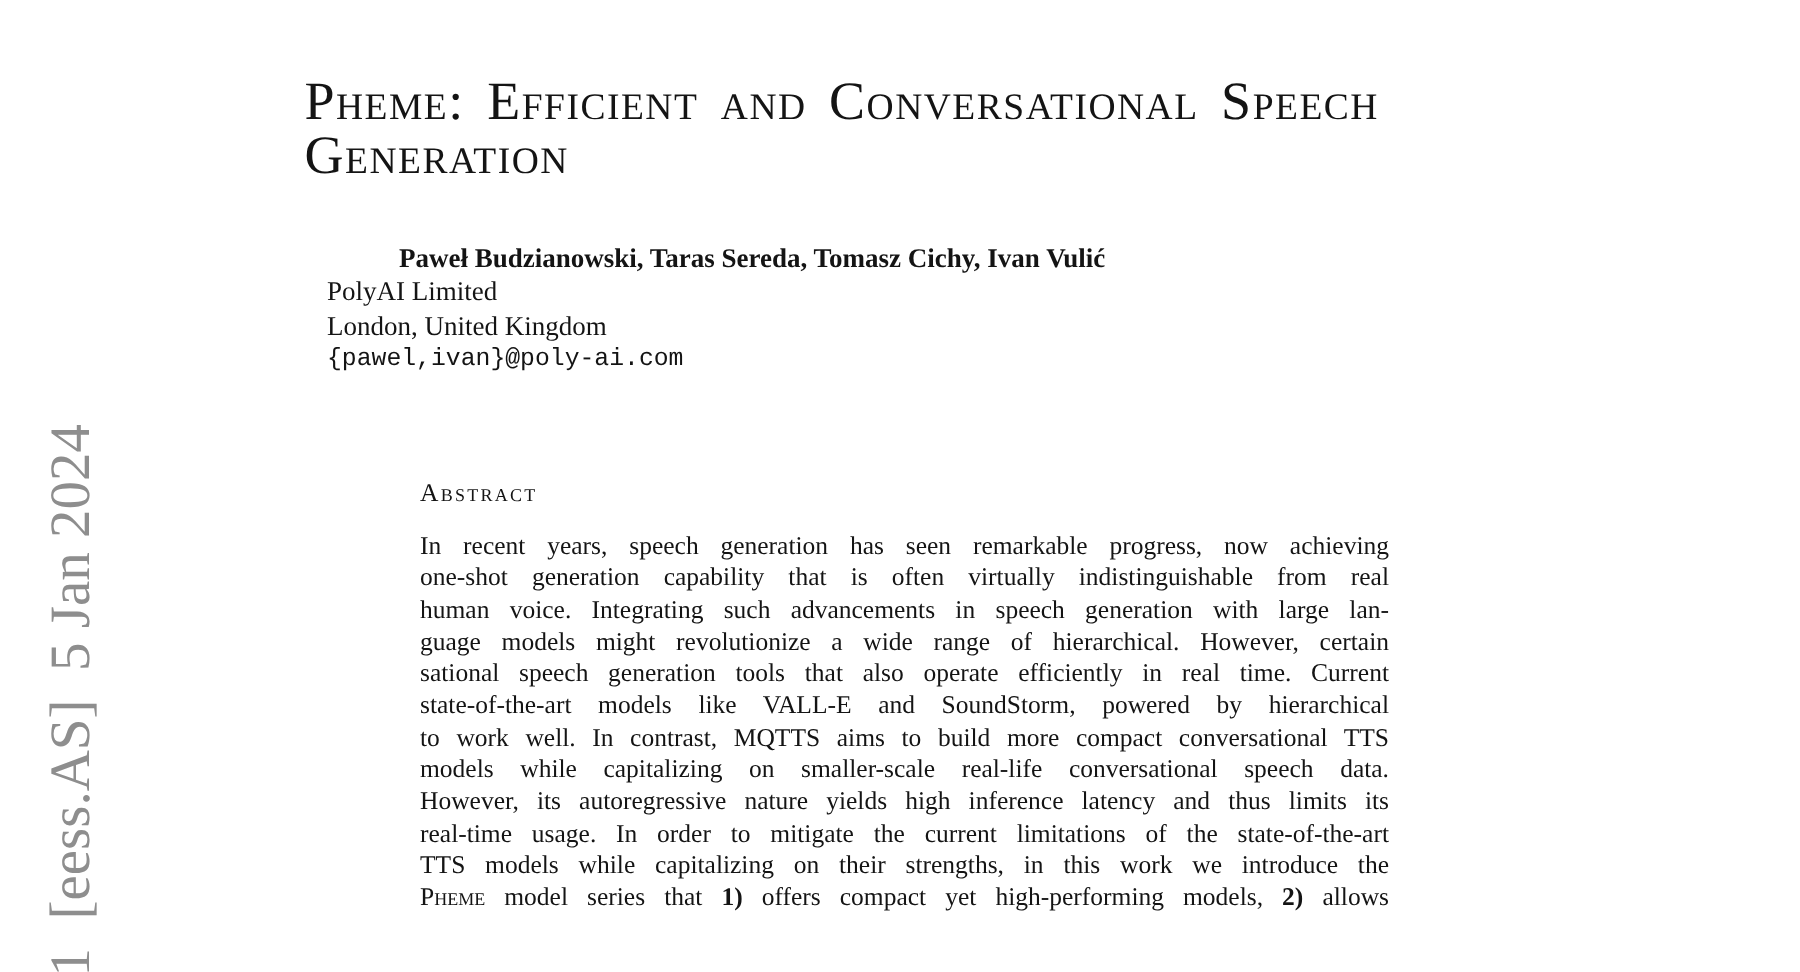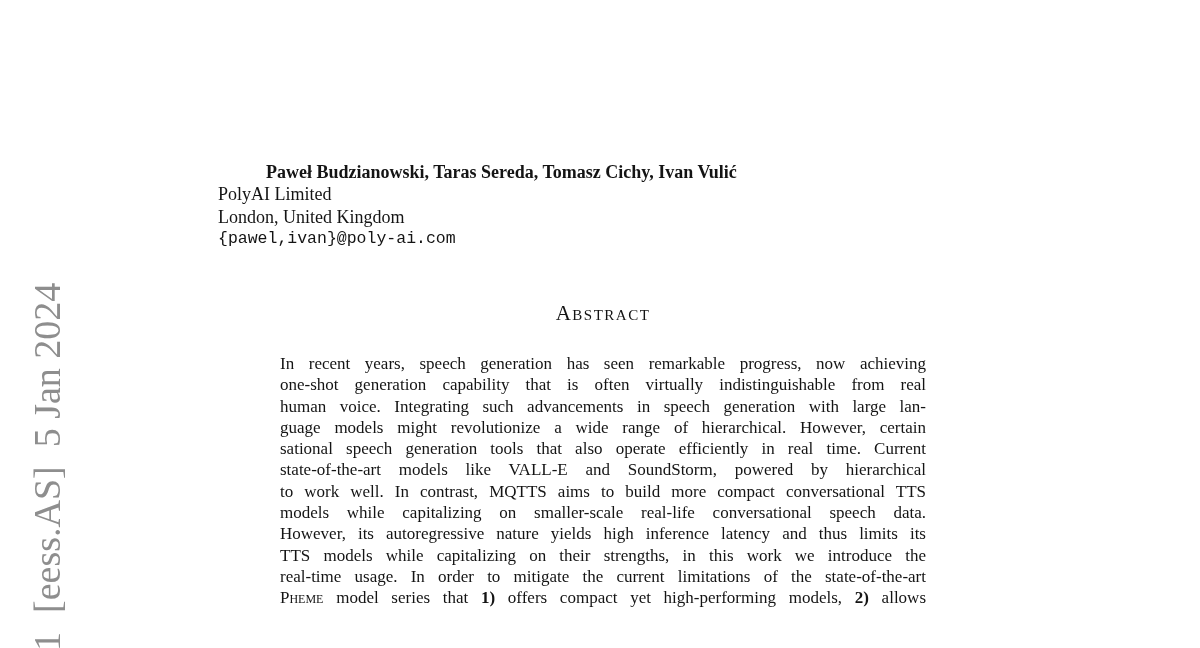--- a/index.html
+++ b/index.html
@@ -50,24 +50,24 @@
   }
   .authors .names { font-weight: bold; margin-left: 48px; }
   .authors .email {
     font-family: Liberation Mono, monospace;
     font-size: 16.5px;
     letter-spacing: 0px;
   }
 
   .abs-heading {
     position: absolute;
-    left: 280px; top: 301px;
+    left: 280px; top: 319px;
     width: 646px;
-    text-align: center;
-    font-size: 21px;
+    text-align: left;
+    font-size: 17px;
     font-variant: small-caps;
     letter-spacing: 1.5px;
   }
 
   .abs-body {
     position: absolute;
     left: 280px; top: 353px;
     width: 646px;
     font-size: 17px;
     line-height: 21.3px;
@@ -80,38 +80,42 @@
   .sc { font-variant: small-caps; }
   .b  { font-weight: bold; }
 </style>
 </head>
 <body>
 
 <div class="page">
 
   <div class="watermark">1  [eess.AS]  5 Jan 2024</div>
 
+  <div class="title">
+    <div class="t-line">Pheme: Efficient and Conversational Speech</div>
+    <div class="t-line">Generation</div>
+  </div>
 
   <div class="authors">
     <div class="names">Paweł Budzianowski, Taras Sereda, Tomasz Cichy, Ivan Vulić</div>
     <div>PolyAI Limited</div>
     <div>London, United Kingdom</div>
     <div class="email">{pawel,ivan}@poly-ai.com</div>
   </div>
 
   <div class="abs-heading">Abstract</div>
 
   <div class="abs-body">
     <div class="abs-line">In recent years, speech generation has seen remarkable progress, now achieving</div>
     <div class="abs-line">one-shot generation capability that is often virtually indistinguishable from real</div>
     <div class="abs-line">human voice. Integrating such advancements in speech generation with large lan-</div>
     <div class="abs-line">guage models might revolutionize a wide range of hierarchical. However, certain</div>
     <div class="abs-line">sational speech generation tools that also operate efficiently in real time. Current</div>
     <div class="abs-line">state-of-the-art models like VALL-E and SoundStorm, powered by hierarchical</div>
     <div class="abs-line">to work well. In contrast, MQTTS aims to build more compact conversational TTS</div>
     <div class="abs-line">models while capitalizing on smaller-scale real-life conversational speech data.</div>
     <div class="abs-line">However, its autoregressive nature yields high inference latency and thus limits its</div>
+    <div class="abs-line">real-time usage. In order to mitigate the current limitations of the state-of-the-art</div>
     <div class="abs-line">TTS models while capitalizing on their strengths, in this work we introduce the</div>
-    <div class="abs-line">real-time usage. In order to mitigate the current limitations of the state-of-the-art</div>
     <div class="abs-line"><span class="sc">Pheme</span><span> model series that </span><span class="b">1)</span><span> offers compact yet high-performing models, </span><span class="b">2)</span><span> allows</span></div>
   </div>
 
 </div>
 
 </body></html>

